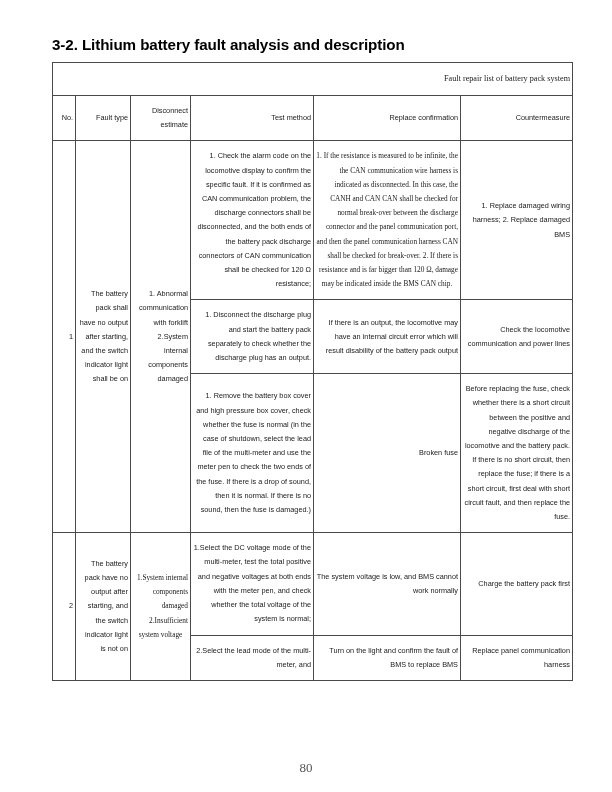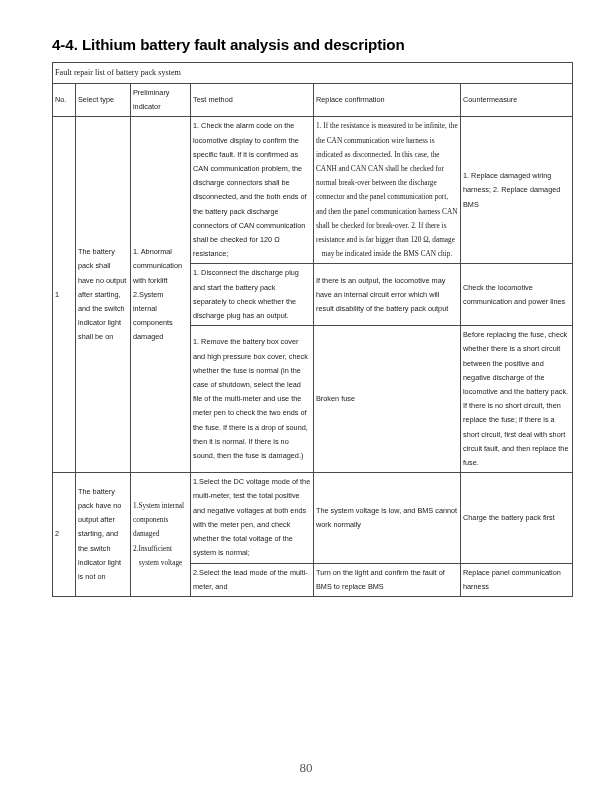--- a/index.html
+++ b/index.html
@@ -36,23 +36,23 @@
     left: 52px;
     top: 62px;
     width: 520px;
     border-collapse: collapse;
     table-layout: fixed;
     font-size: 7.3px;
     line-height: 14.2px;
   }
   table.fault-table td {
     border: 0.8px solid #4a4a4a;
-    padding: 2px 2px;
+    padding: 8px 2px;
     vertical-align: middle;
-    text-align: left;
+    text-align: right;
     color: #1a1a1a;
   }
   td.caption-cell {
     text-align: left;
     padding-left: 4px;
     font-family: "Liberation Serif", serif;
     font-size: 8.2px;
     height: 16px;
   }
   td.header-cell {
@@ -89,40 +89,40 @@
   col.c-prel  { width: 60px; }
   col.c-test  { width: 123px; }
   col.c-fail  { width: 147px; }
   col.c-ctr   { width: 112px; }
 </style>
 </head>
 <body>
 
 <div class="page">
 
-  <div class="doc-title">4-4. Lithium battery fault analysis and description</div>
+  <div class="doc-title">3-2. Lithium battery fault analysis and description</div>
 
   <table class="fault-table">
     <colgroup>
       <col class="c-no">
         <col class="c-type">
         <col class="c-prel">
       <col class="c-test">
         <col class="c-fail">
         <col class="c-ctr">
     </colgroup>
     <tbody>
       <tr>
         <td class="caption-cell" colspan="6">Fault repair list of battery pack system</td>
       </tr>
 
       <tr>
         <td class="header-cell">No.</td>
-        <td class="header-cell">Select type</td>
-        <td class="header-cell">Preliminary indicator</td>
+        <td class="header-cell">Fault type</td>
+        <td class="header-cell">Disconnect estimate</td>
         <td class="header-cell">Test method</td>
         <td class="header-cell">Replace confirmation</td>
         <td class="header-cell">Countermeasure</td>
       </tr>
 
       <tr>
         <td class="num-cell" rowspan="3">1</td>
         <td rowspan="3">The battery pack shall have no output after starting, and the switch indicator light shall be on</td>
         <td rowspan="3">1. Abnormal communication with forklift 2.System internal components damaged</td>
         <td>1. Check the alarm code on the locomotive display to confirm the specific fault. If it is confirmed as CAN communication problem, the discharge connectors shall be disconnected, and the both ends of the battery pack discharge connectors of CAN communication shall be checked for 120 Ω resistance;</td>

